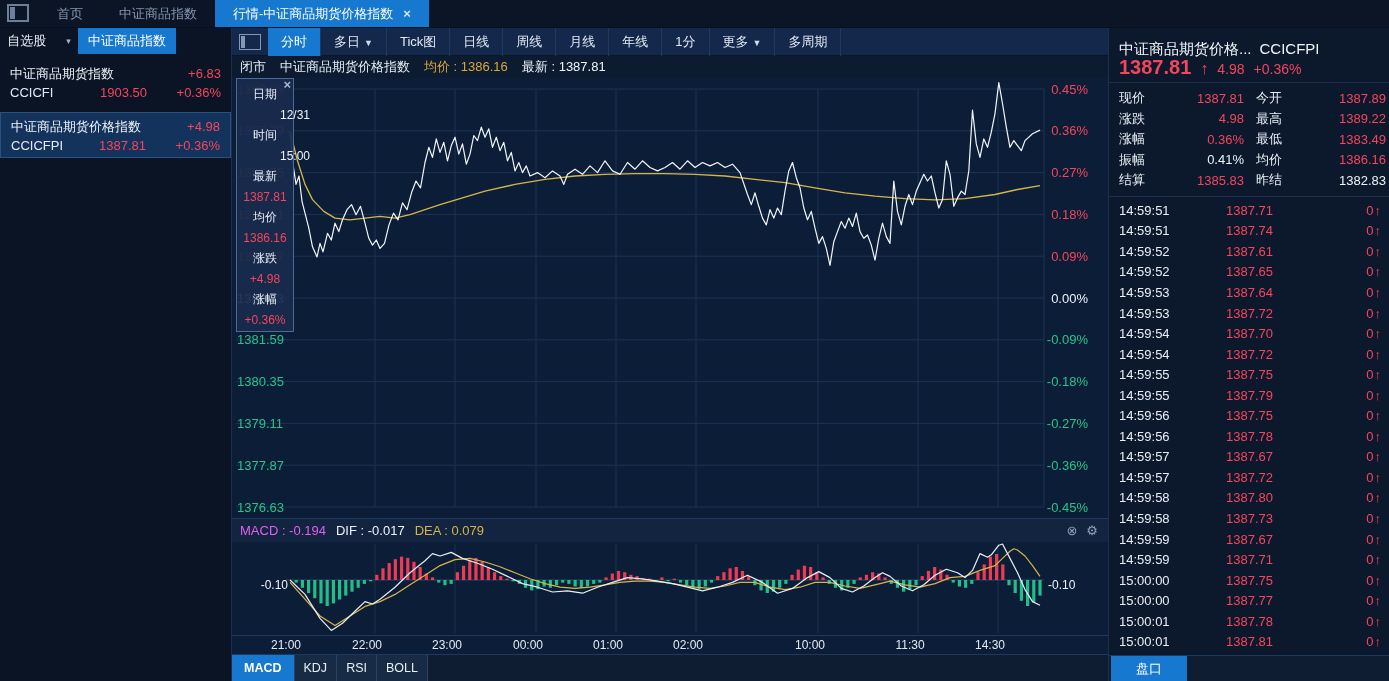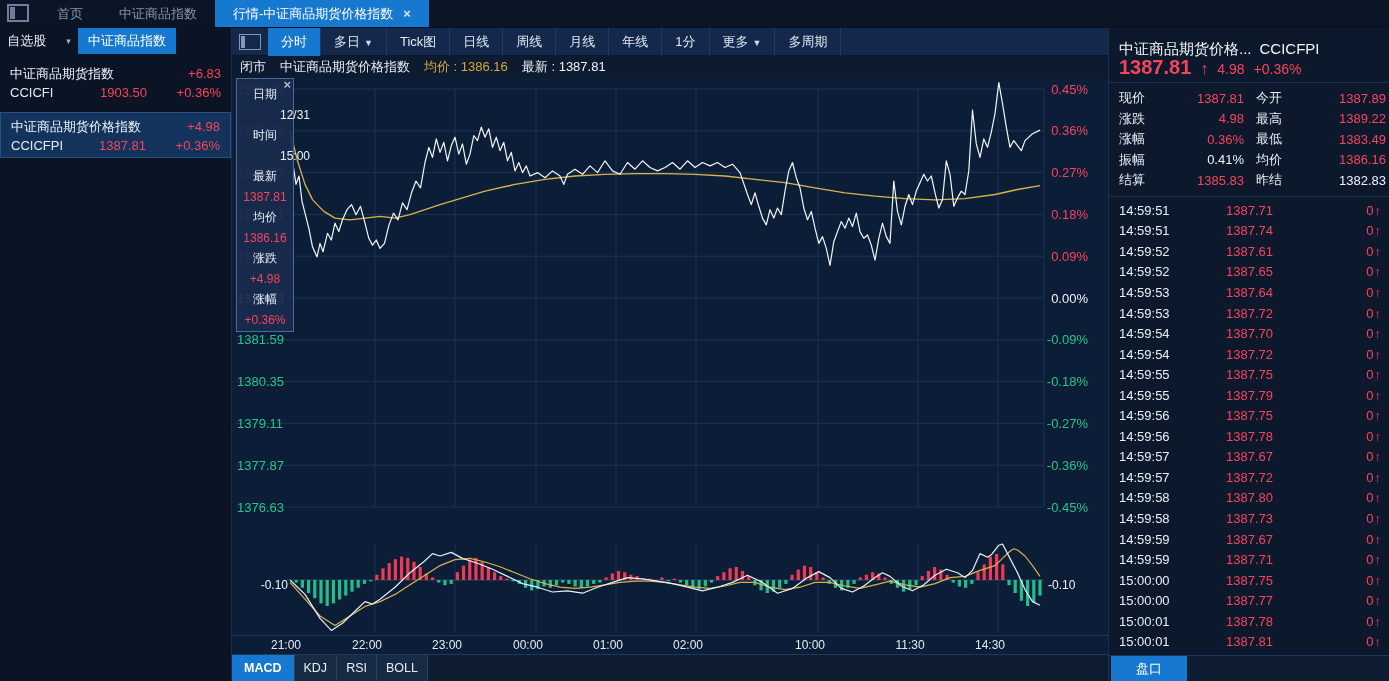--- a/index.html
+++ b/index.html
@@ -242,20 +242,29 @@
             <div class="tt-label">均价</div>
             <div class="tt-value red">1386.16</div>
             <div class="tt-label">涨跌</div>
             <div class="tt-value red">+4.98</div>
             <div class="tt-label">涨幅</div>
             <div class="tt-value red">+0.36%</div>
           </div>
       </div>
     </div>
 
+    <div id="macd-header">
+      <span class="mh-macd">MACD : -0.194</span>
+      <span class="mh-dif">DIF : -0.017</span>
+      <span class="mh-dea">DEA : 0.079</span>
+      <span class="mh-icons">
+        <span>⊗</span>
+        <span>⚙</span>
+      </span>
+    </div>
 
     <div id="macd-area">
       <svg id="macd-svg" width="876" height="93">
           <line x1="143" y1="2" x2="143" y2="91" stroke="#16304f" stroke-width="1"></line>
           <line x1="223" y1="2" x2="223" y2="91" stroke="#16304f" stroke-width="1"></line>
           <line x1="304" y1="2" x2="304" y2="91" stroke="#16304f" stroke-width="1"></line>
           <line x1="384" y1="2" x2="384" y2="91" stroke="#16304f" stroke-width="1"></line>
           <line x1="464" y1="2" x2="464" y2="91" stroke="#16304f" stroke-width="1"></line>
           <line x1="586" y1="2" x2="586" y2="91" stroke="#16304f" stroke-width="1"></line>
           <line x1="686" y1="2" x2="686" y2="91" stroke="#16304f" stroke-width="1"></line>

